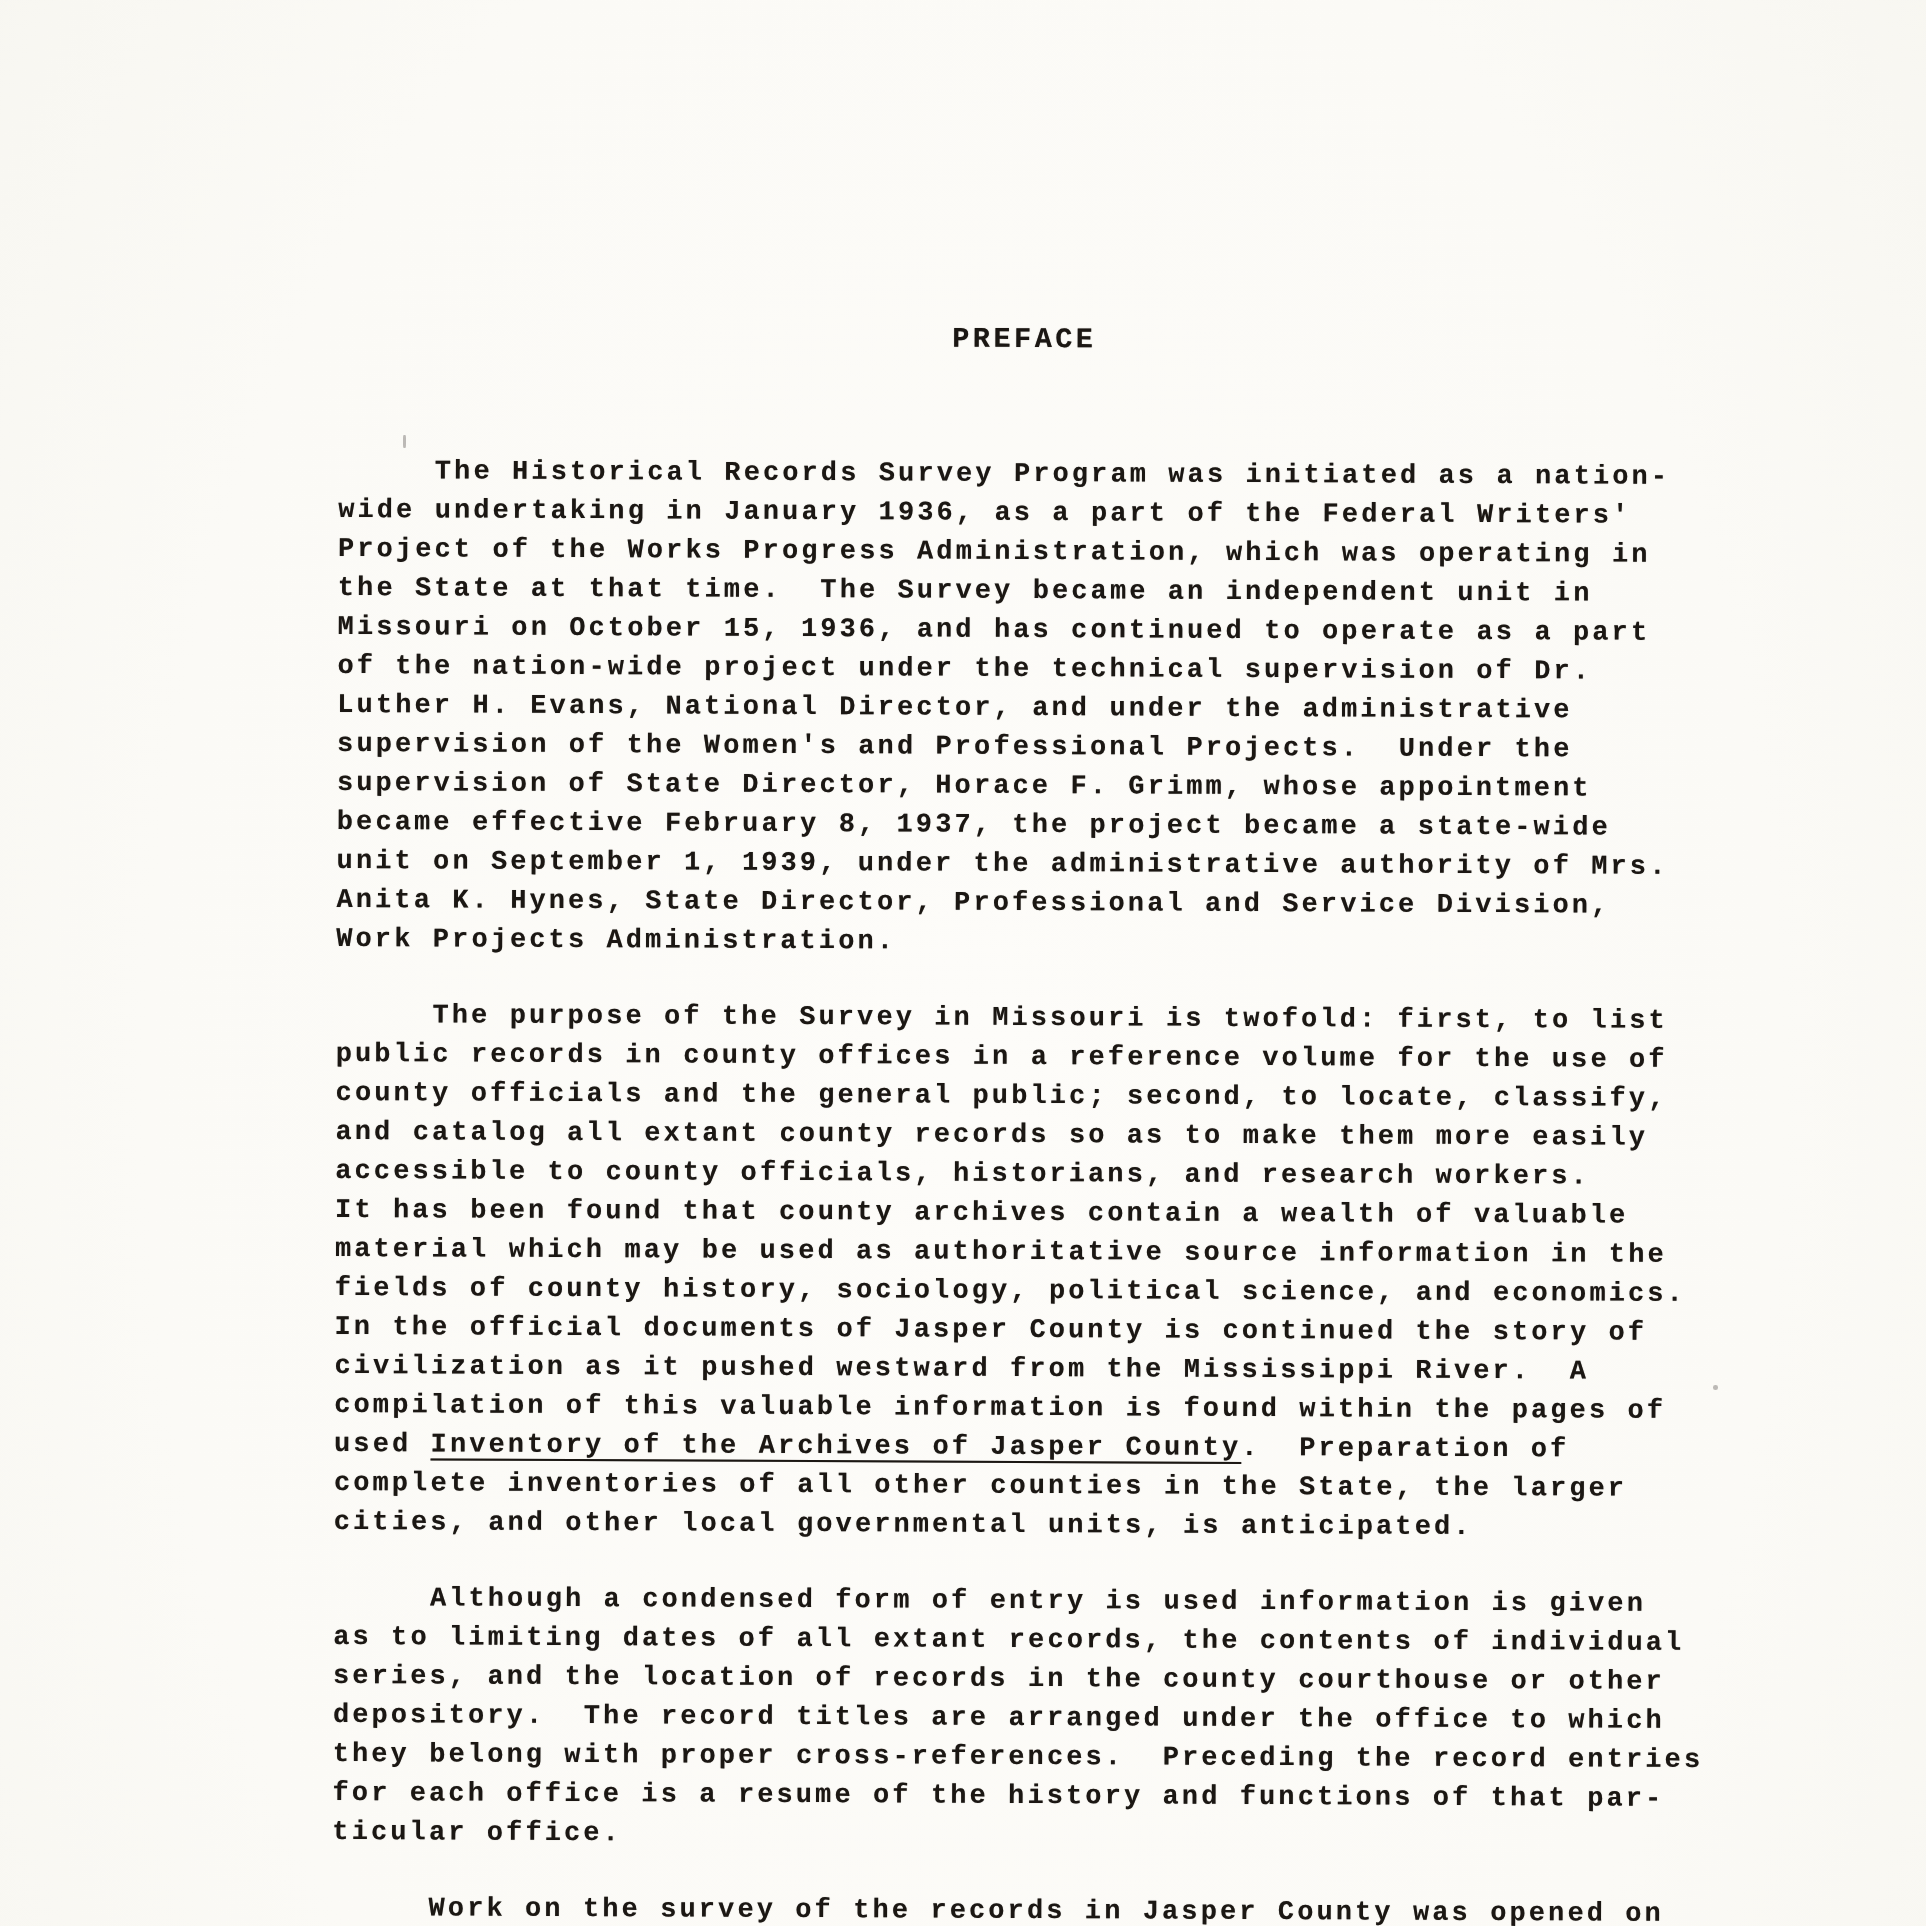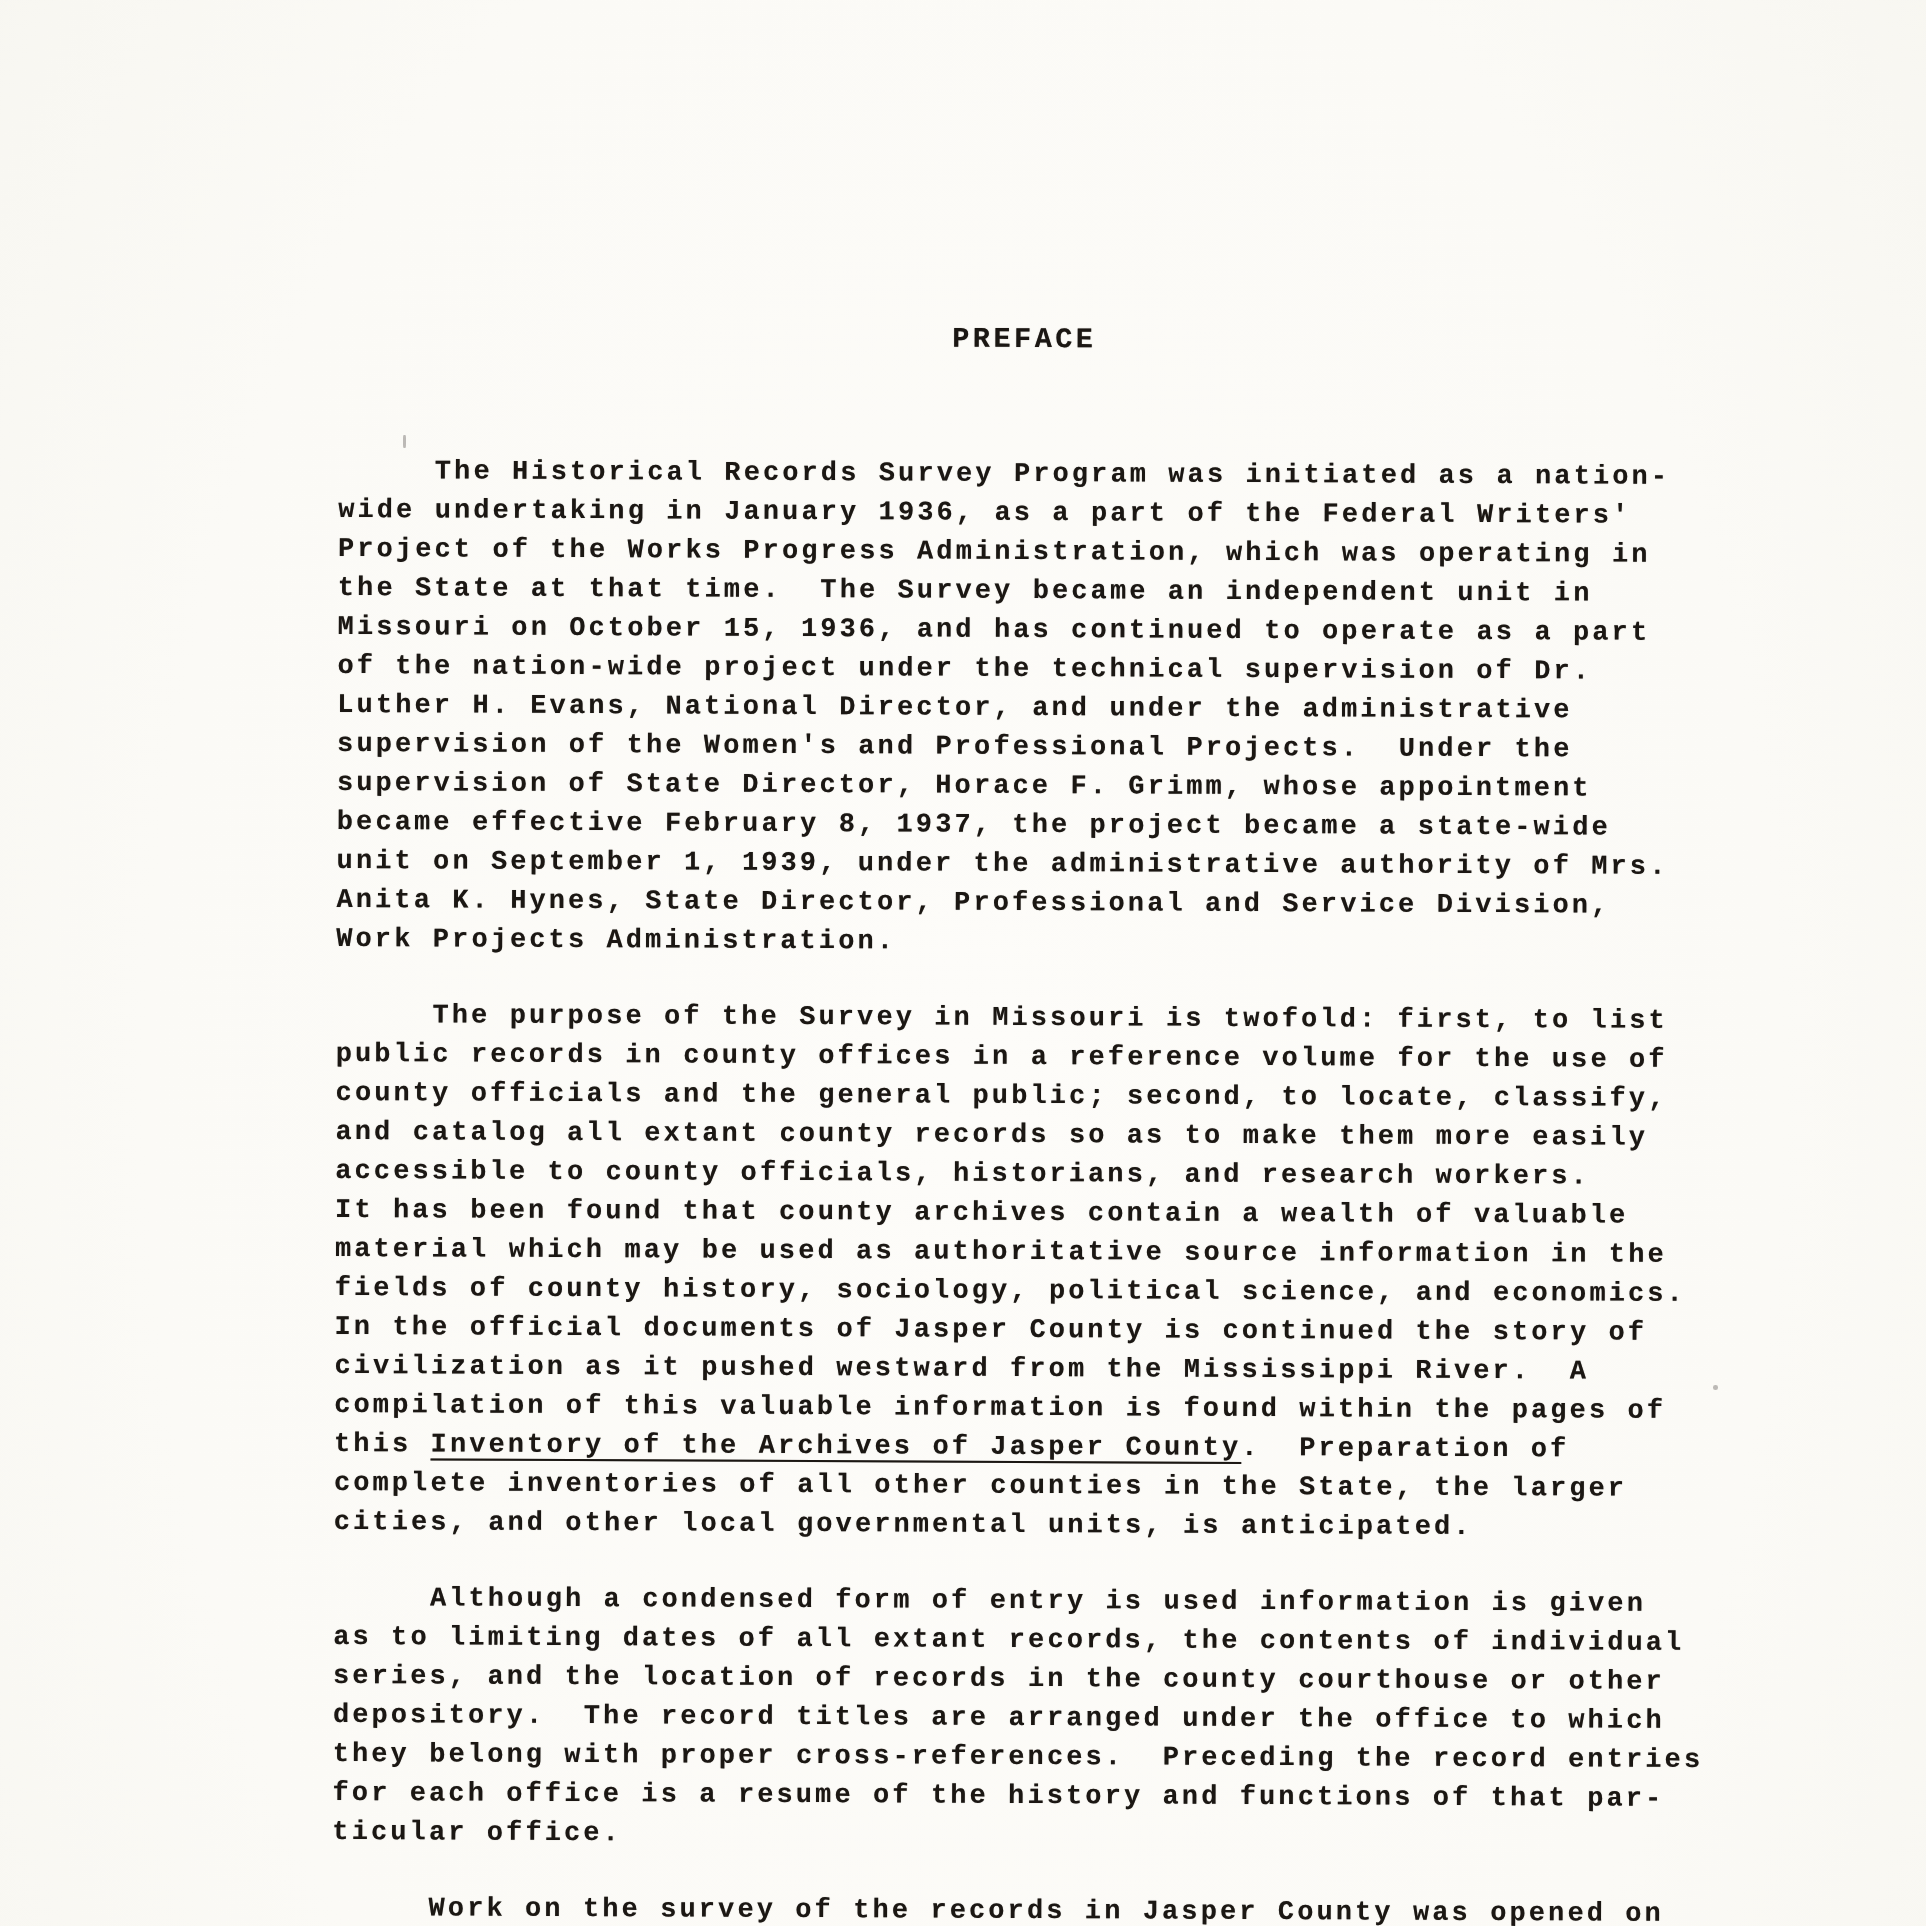--- a/index.html
+++ b/index.html
@@ -95,21 +95,21 @@
           <div class="line">public records in county offices in a reference volume for the use of</div>
           <div class="line">county officials and the general public; second, to locate, classify,</div>
           <div class="line">and catalog all extant county records so as to make them more easily</div>
           <div class="line">accessible to county officials, historians, and research workers.</div>
           <div class="line">It has been found that county archives contain a wealth of valuable</div>
           <div class="line">material which may be used as authoritative source information in the</div>
           <div class="line">fields of county history, sociology, political science, and economics.</div>
           <div class="line">In the official documents of Jasper County is continued the story of</div>
           <div class="line">civilization as it pushed westward from the Mississippi River.  A</div>
           <div class="line">compilation of this valuable information is found within the pages of</div>
-          <div class="line"><span>this </span><span class="underlined">Inventory of the Archives of Jasper County</span><span>.  Preparation of</span></div>
+          <div class="line"><span>used </span><span class="underlined">Inventory of the Archives of Jasper County</span><span>.  Preparation of</span></div>
           <div class="line">complete inventories of all other counties in the State, the larger</div>
           <div class="line">cities, and other local governmental units, is anticipated.</div>
         </div>
         <div class="paragraph">
           <div class="line">     Although a condensed form of entry is used information is given</div>
           <div class="line">as to limiting dates of all extant records, the contents of individual</div>
           <div class="line">series, and the location of records in the county courthouse or other</div>
           <div class="line">depository.  The record titles are arranged under the office to which</div>
           <div class="line">they belong with proper cross-references.  Preceding the record entries</div>
           <div class="line">for each office is a resume of the history and functions of that par-</div>

